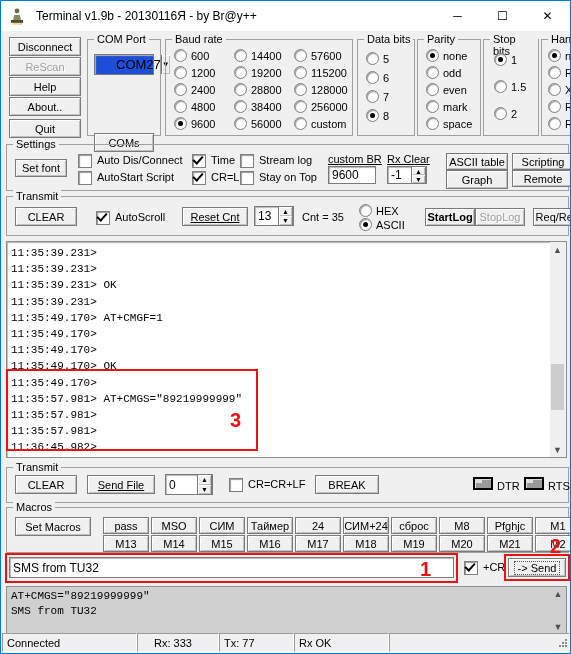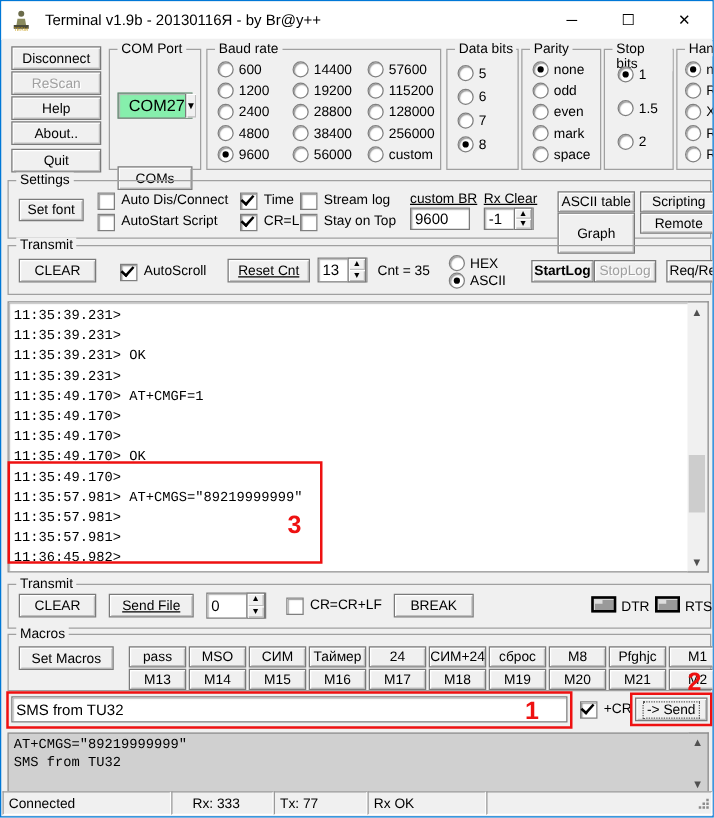--- a/index.html
+++ b/index.html
@@ -66,23 +66,23 @@
     font-family:"Liberation Sans",sans-serif;font-size:12px;
     display:flex;align-items:center;padding-left:3px;box-sizing:border-box;
     overflow:hidden;white-space:nowrap;
   }
   .spin{position:absolute;width:15px;border:1px solid #7a7a7a;background:#f0f0f0;
         box-sizing:border-box;display:flex;flex-direction:column;}
   .spin span{flex:1;display:flex;align-items:center;justify-content:center;font-size:7px;
              box-shadow: inset 1px 1px 0 #fff, inset -1px -1px 0 #bdbdbd;}
   .lbl{position:absolute;font-size:11px;white-space:nowrap;}
   .combo{
-    position:absolute;background:#86efac;border:1px solid #7a7a7a;
+    position:absolute;background:#1d4ed8;border:1px solid #7a7a7a;
     box-shadow: inset 1px 1px 1px #b5b5b5;box-sizing:border-box;
-    display:flex;align-items:center;font-size:13px;padding-left:8px;margin-top:20px;
+    display:flex;align-items:center;font-size:13px;padding-left:21px;
   }
   .combo .arw{
     margin-left:auto;width:17px;height:100%;background:#f0f0f0;
     border-left:1px solid #7a7a7a;
     box-shadow: inset 1px 1px 0 #fff, inset -1px -1px 0 #bdbdbd;
     display:flex;align-items:center;justify-content:center;font-size:8px;
   }
   
   .rxpane{
     position:absolute;left:5px;top:240px;width:561px;height:217px;
@@ -390,21 +390,21 @@
         <span>▲</span>
         <span>▼</span>
       </div>
 
     <div class="btn" style="left:439px;top:8px;width:62px;height:17px;">
         <span>ASCII table</span>
       </div>
     <div class="btn" style="left:505px;top:8px;width:62px;height:17px;">
         <span>Scripting</span>
       </div>
-    <div class="btn" style="left:439px;top:25px;width:62px;height:33px;">
+    <div class="btn" style="left:439px;top:25px;width:62px;height:19px;">
         <span>Graph</span>
       </div>
     <div class="btn" style="left:505px;top:25px;width:62px;height:17px;">
         <span>Remote</span>
       </div>
   </div>
 
   <div class="gb" style="left:5px;top:195px;width:561px;height:38px;">
     <div class="gb-t">Transmit</div>
     <div class="btn" style="left:8px;top:10px;width:62px;height:19px;">

